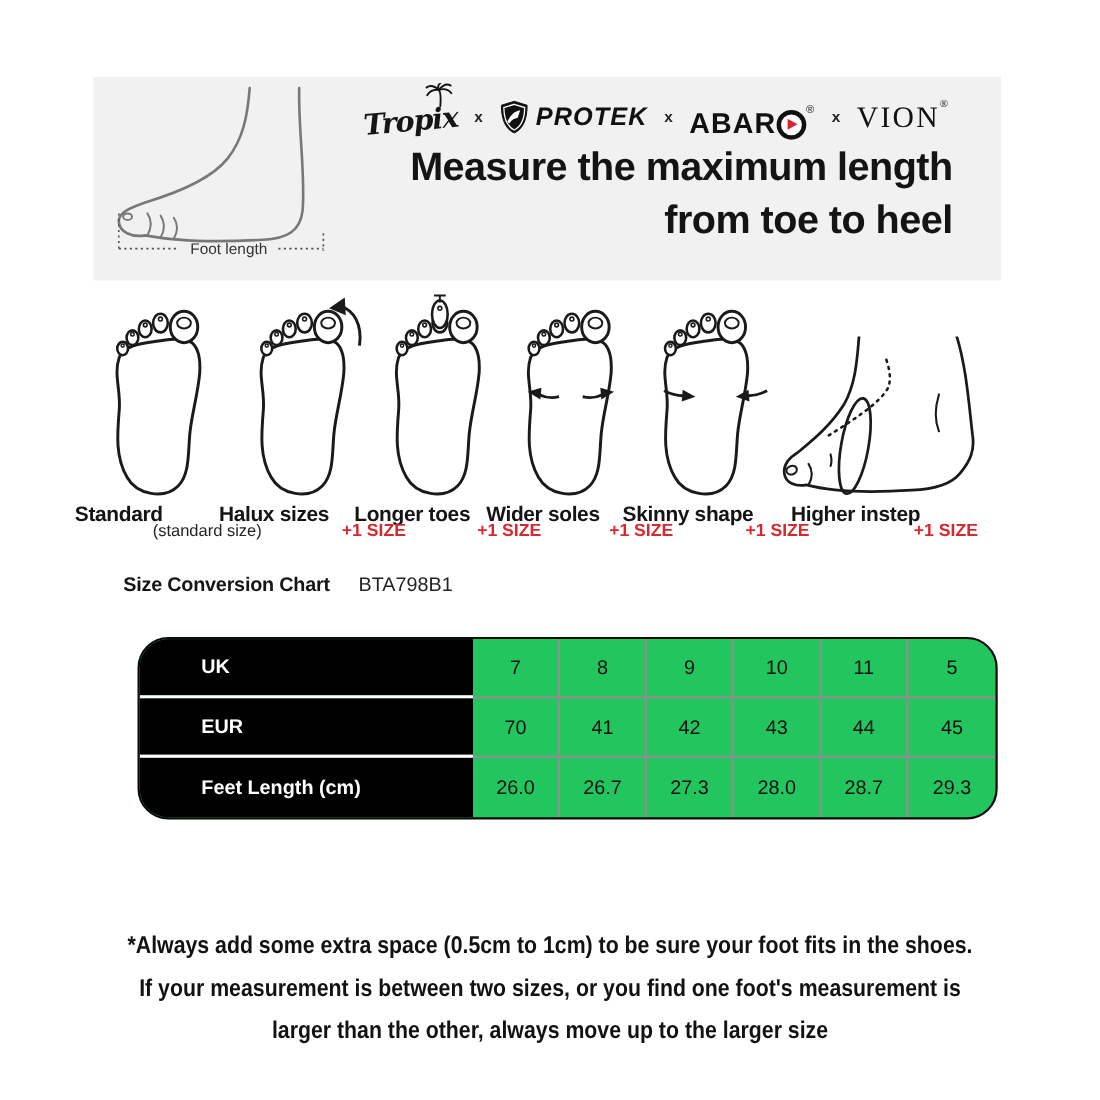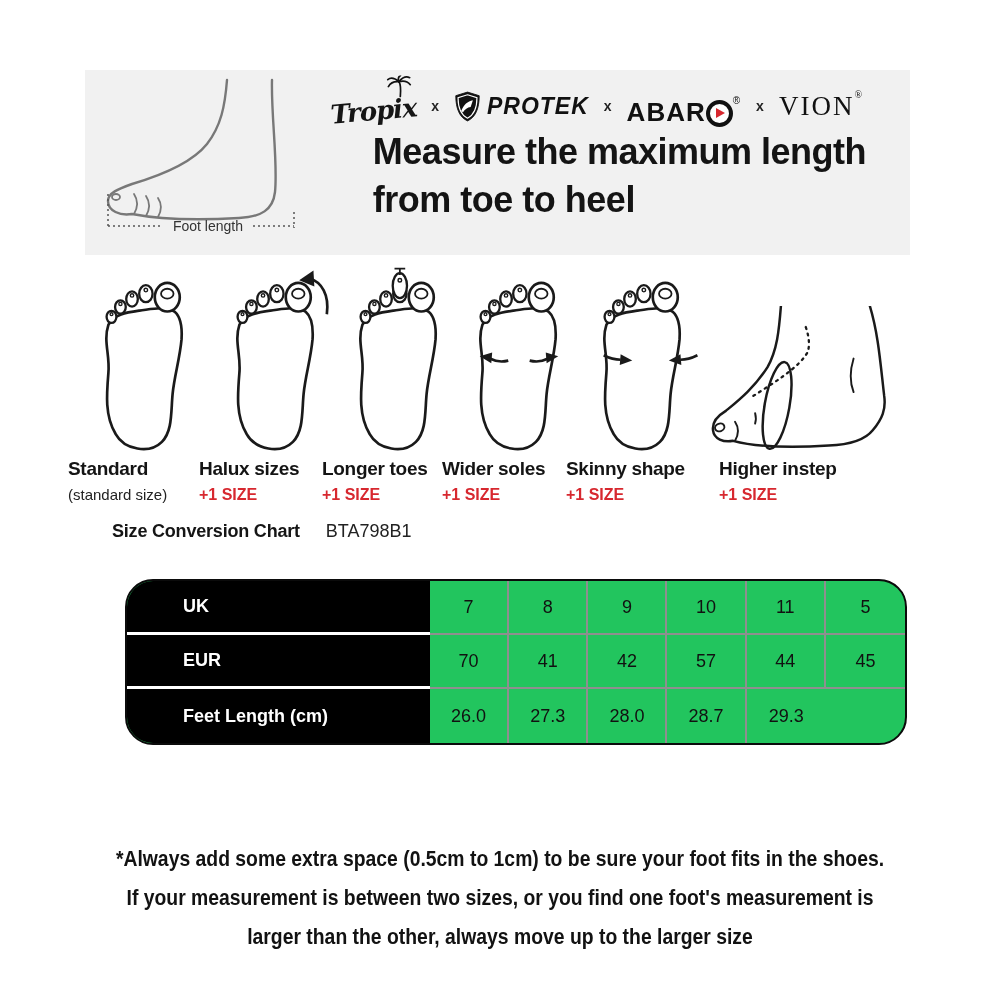--- a/index.html
+++ b/index.html
@@ -13,26 +13,26 @@
   .tropix{position:relative;font-family:"DejaVu Serif",serif;font-style:italic;font-weight:bold;font-size:26px;transform:rotate(-5deg);padding-top:10px;letter-spacing:-1px;}
   .palm{position:absolute;top:-8px;right:2px;}
   .sepx{font-size:14px;font-weight:bold;color:#222;padding:0 1px;}
   .protek{display:flex;align-items:center;gap:6px;}
   .protek-text{font-weight:bold;font-style:italic;font-size:23px;letter-spacing:1px;color:#111;}
   .abaro{display:flex;align-items:flex-start;font-weight:bold;font-size:26px;letter-spacing:1px;color:#111;margin-top:12px;}
   .abaro-o{width:19px;height:19px;border:4px solid #111;border-radius:50%;display:inline-flex;align-items:center;justify-content:center;margin-top:3px;background:#fff;}
   .play{width:0;height:0;border-left:9px solid #d7282f;border-top:5.5px solid transparent;border-bottom:5.5px solid transparent;margin-left:2px;}
   .reg{font-size:10px;line-height:10px;margin-top:-1px;font-style:normal;font-weight:normal;}
   .vion{display:flex;align-items:flex-start;font-family:"Liberation Serif",serif;font-size:27px;letter-spacing:2px;color:#111;}
-  .title{position:absolute;right:44px;top:58px;text-align:left;font-weight:bold;font-size:36px;line-height:48px;letter-spacing:-0.5px;color:#141414;}
+  .title{position:absolute;right:44px;top:58px;text-align:right;font-weight:bold;font-size:36px;line-height:48px;letter-spacing:-0.5px;color:#141414;}
 
   
   .fp{position:absolute;top:266px;}
   .ftl{position:absolute;top:458px;width:170px;text-align:left;font-weight:bold;font-size:19px;color:#141414;letter-spacing:-0.3px;}
-  .fts{position:absolute;top:486px;width:170px;text-align:left;font-weight:bold;font-size:16px;color:#d7282f;}
+  .fts{position:absolute;top:474px;width:170px;text-align:right;font-weight:bold;font-size:16px;color:#d7282f;}
   .fts.plain{font-weight:normal;font-size:15px;color:#222;}
 
   
   .sec{position:absolute;left:112px;top:521px;display:flex;align-items:flex-start;gap:26px;}
   .sec-title{font-weight:bold;font-size:18px;letter-spacing:-0.2px;}
   .sec-code{font-size:18px;color:#222;}
 
   
   .chart{position:absolute;left:125px;top:579px;width:778px;border:2px solid #0b0b0b;border-radius:28px;overflow:hidden;background:#22c55e;}
   .trow{display:grid;grid-template-columns:303px repeat(6,1fr);height:54px;}
@@ -206,27 +206,28 @@
       <div class="cell val">9</div>
       <div class="cell val">10</div>
       <div class="cell val">11</div>
       <div class="cell val">5</div>
     </div>
     <div class="trow">
       <div class="cell lab">EUR</div>
       <div class="cell val">70</div>
       <div class="cell val">41</div>
       <div class="cell val">42</div>
-      <div class="cell val">57</div>
+      <div class="cell val">43</div>
       <div class="cell val">44</div>
       <div class="cell val">45</div>
     </div>
     <div class="trow">
       <div class="cell lab">Feet Length (cm)</div>
       <div class="cell val">26.0</div>
+      <div class="cell val">26.7</div>
       <div class="cell val">27.3</div>
       <div class="cell val">28.0</div>
       <div class="cell val">28.7</div>
       <div class="cell val">29.3</div>
     </div>
   </div>
 
   <div class="footnote">
     <div>*Always add some extra space (0.5cm to 1cm) to be sure your foot fits in the shoes.</div>
     <div>If your measurement is between two sizes, or you find one foot's measurement is</div>

